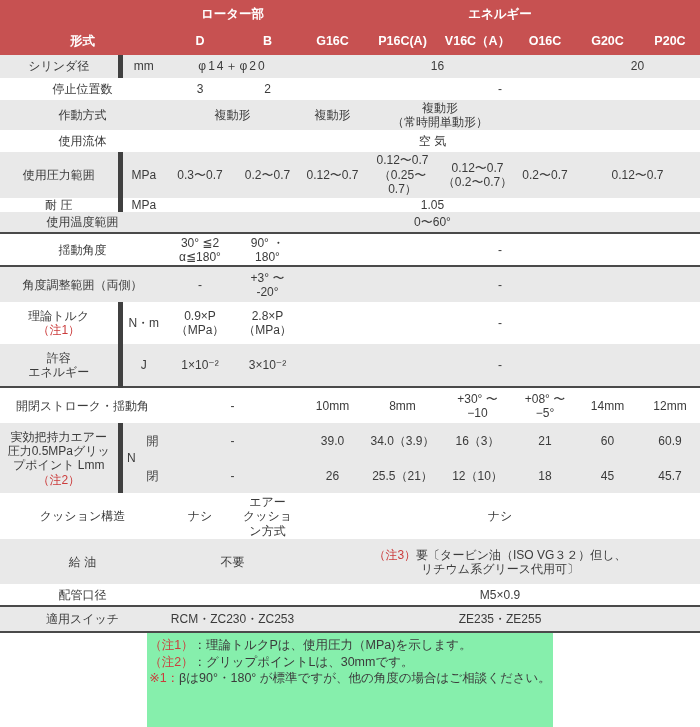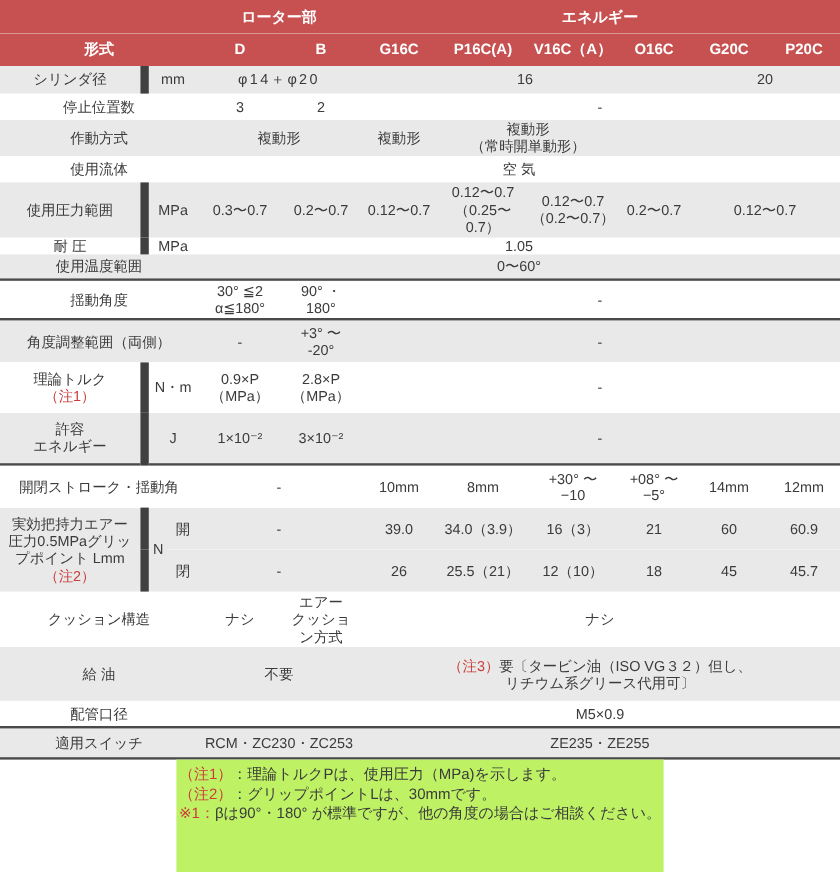--- a/index.html
+++ b/index.html
@@ -17,27 +17,27 @@
     display:flex;flex-direction:column;align-items:center;
   }
   table{border-collapse:collapse;table-layout:fixed;width:700px;}
   td{
     text-align:center;vertical-align:middle;
     font-size:12px;line-height:1.2;padding:0;
     overflow:hidden;white-space:normal;
   }
   tr.gray td{background:var(--row-gray);}
   tr.head td{background:var(--header-red);color:#fff;font-weight:bold;font-size:12.5px;}
-  td.vdiv{border-right:7px solid #404040;}
+  td.vdiv{border-right:5px solid #404040;}
   tr.dkb td{border-bottom:2px solid var(--line-dark);}
   .blk{display:block;}
   .rd{color:var(--accent-red);}
   .wide{letter-spacing:2px;}
   .notes{
-    flex:1;background:#bef264;padding:4px 2px 0 2px;
+    flex:1;background:#86efac;padding:4px 2px 0 2px;
     font-size:12.5px;line-height:1.32;
   }
   .note-line{white-space:nowrap;}
 </style>
 </head>
 <body>
 
 <div class="sheet">
   <table>
     <colgroup>

